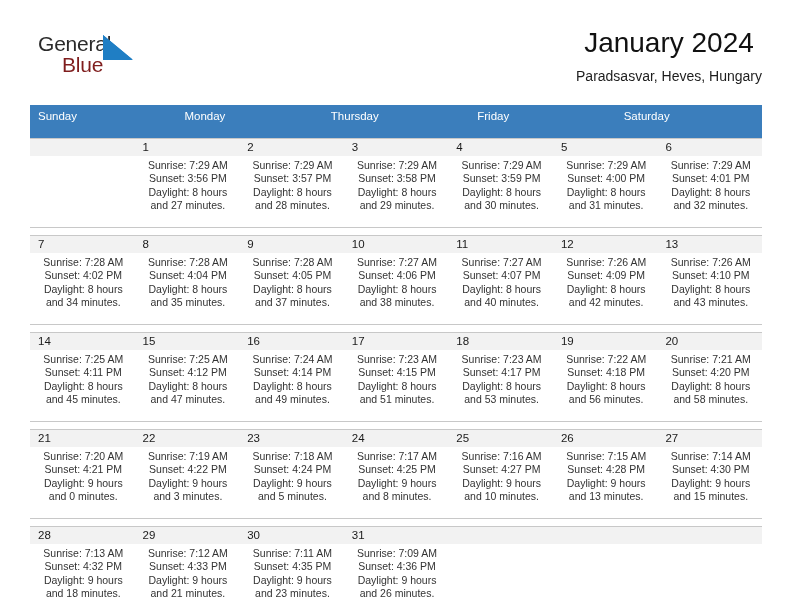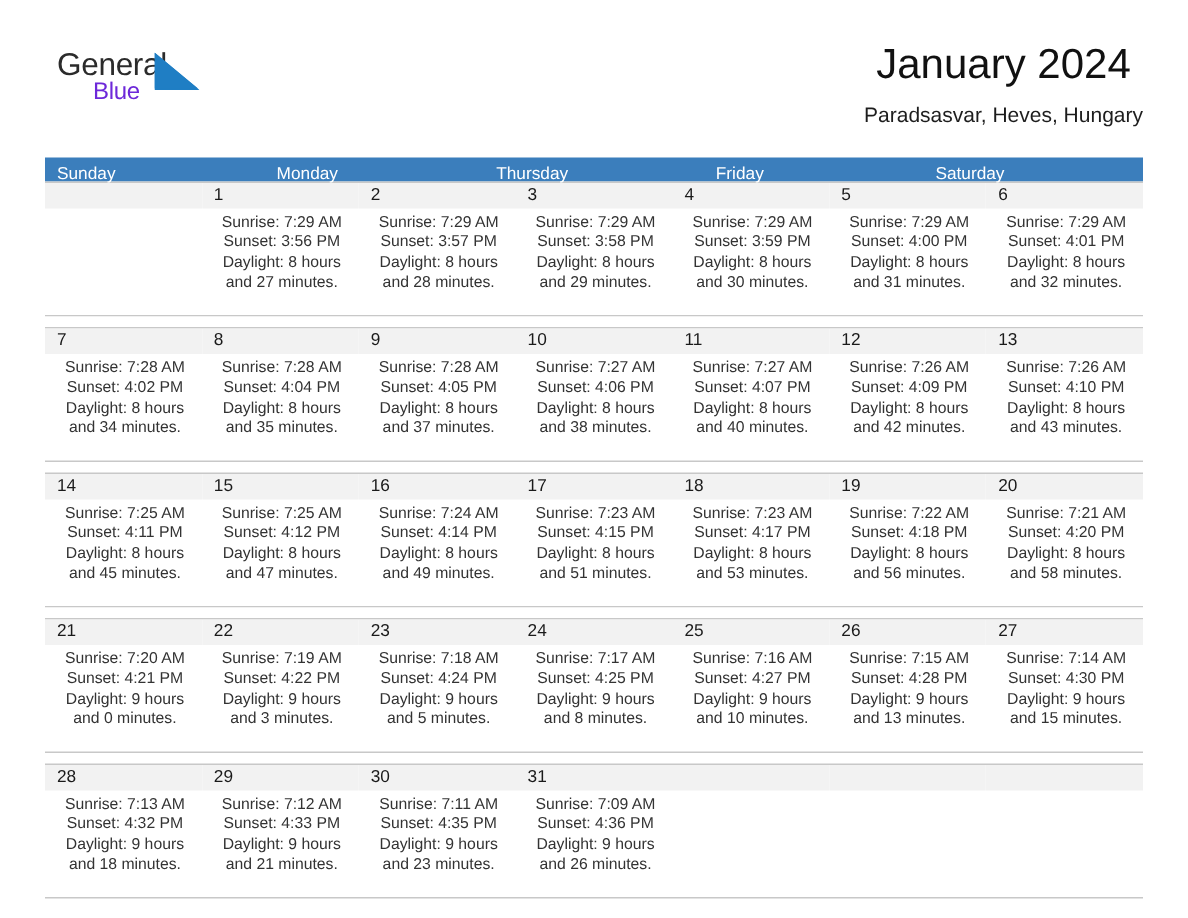--- a/index.html
+++ b/index.html
@@ -41,22 +41,22 @@
     left: 8px;
     top: 0px;
     font-size: 21px;
     color: #2b2b2b;
     letter-spacing: -0.2px;
   }
   .brand-blue {
     position: absolute;
     left: 32px;
     top: 21px;
-    font-size: 16px;
-    color: #6d28d9;
+    font-size: 21px;
+    color: #7f1d1d;
     letter-spacing: -0.2px;
   }
   .brand-flag {
     position: absolute;
     left: 73px;
     top: 3px;
     width: 30px;
     height: 25px;
   }
 
@@ -84,21 +84,21 @@
   .calendar {
     position: absolute;
     left: 30px;
     top: 105px;
     width: 732px;
   }
   .dow-row {
     display: flex;
     width: 100%;
     background: #3b7ebc;
-    height: 16px;
+    height: 33px;
   }
   .dow {
     flex: 1 1 0;
     color: #ffffff;
     font-size: 11.5px;
     line-height: 22px;
     padding-left: 8px;
     box-sizing: border-box;
   }
 

